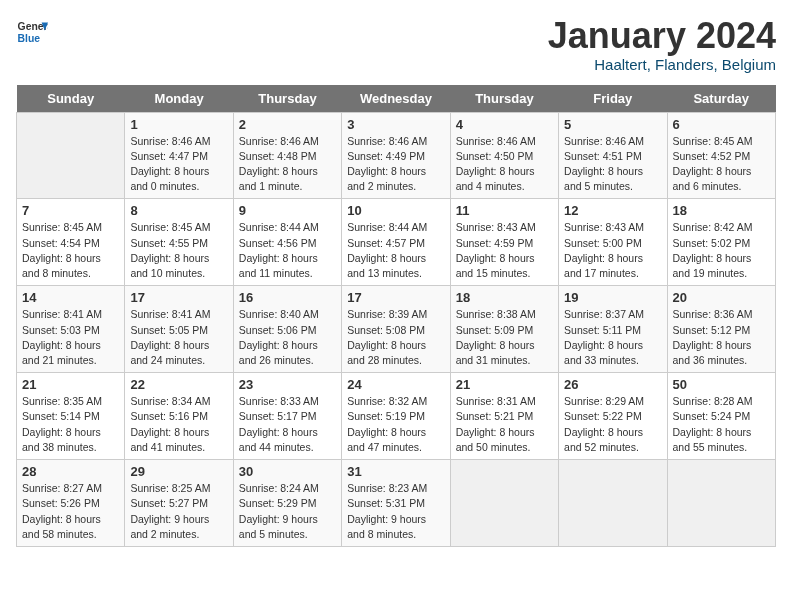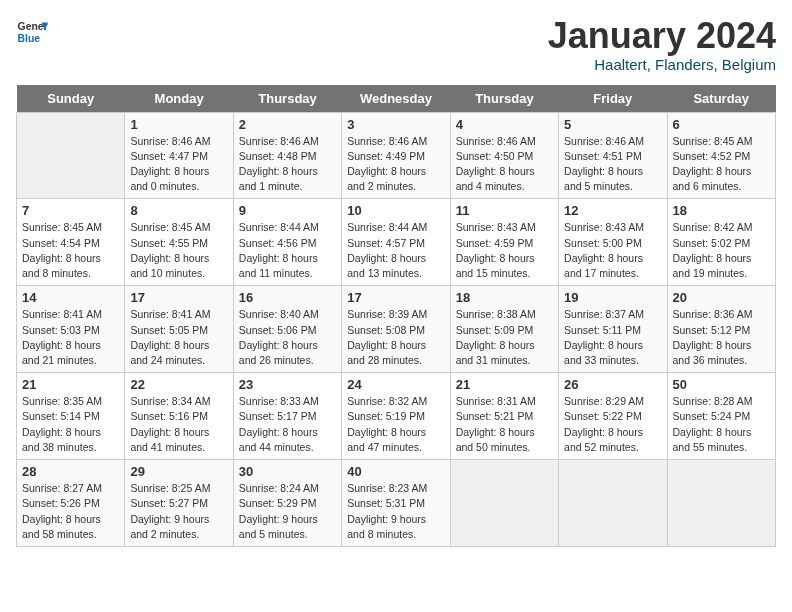--- a/index.html
+++ b/index.html
@@ -233,21 +233,21 @@
       </td>
         <td>
         <span class="day-number">29</span>
         <span class="day-info">Sunrise: 8:25 AM<br>Sunset: 5:27 PM<br>Daylight: 9 hours and 2 minutes.</span>
       </td>
         <td>
         <span class="day-number">30</span>
         <span class="day-info">Sunrise: 8:24 AM<br>Sunset: 5:29 PM<br>Daylight: 9 hours and 5 minutes.</span>
       </td>
         <td>
-        <span class="day-number">40</span>
+        <span class="day-number">31</span>
         <span class="day-info">Sunrise: 8:23 AM<br>Sunset: 5:31 PM<br>Daylight: 9 hours and 8 minutes.</span>
       </td>
         <td class="empty-cell"></td>
         <td class="empty-cell"></td>
         <td class="empty-cell"></td>
       </tr>
     </tbody>
 </table>
 
 </body></html>

